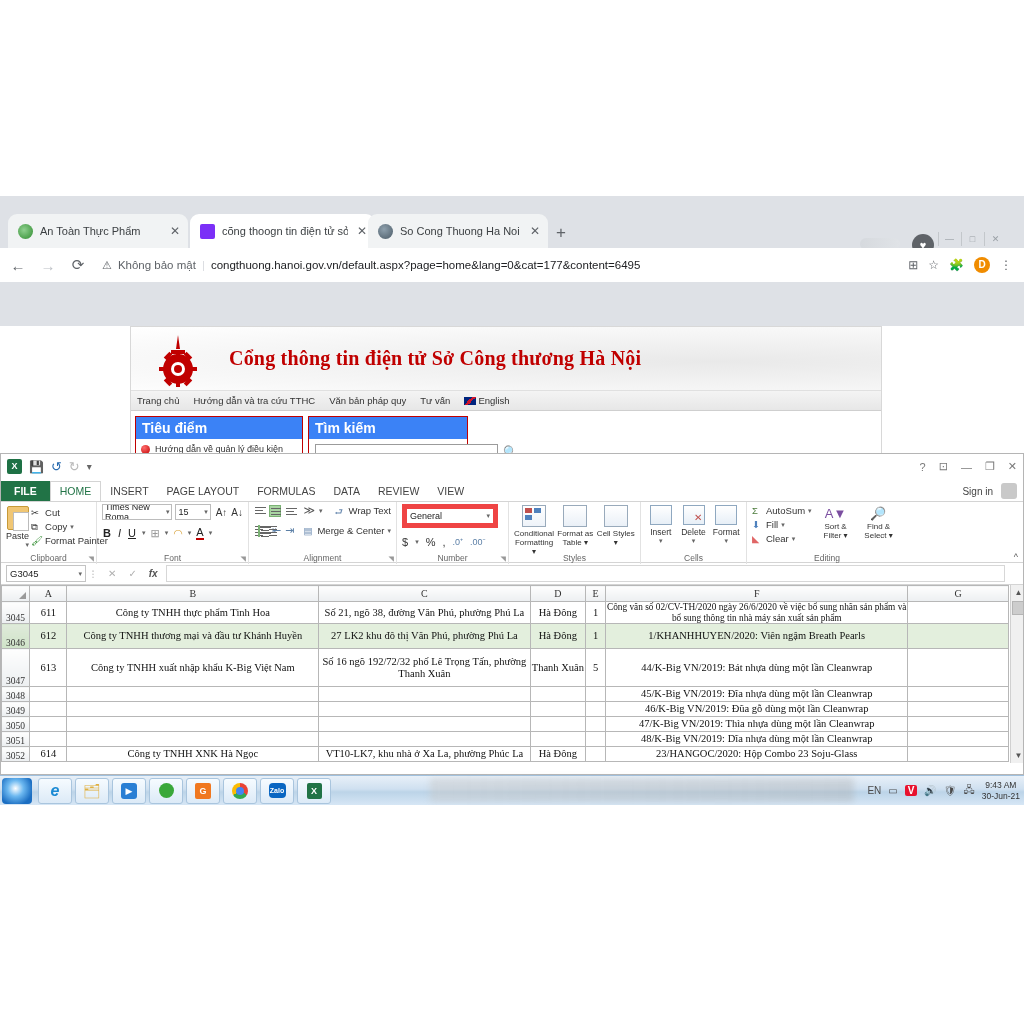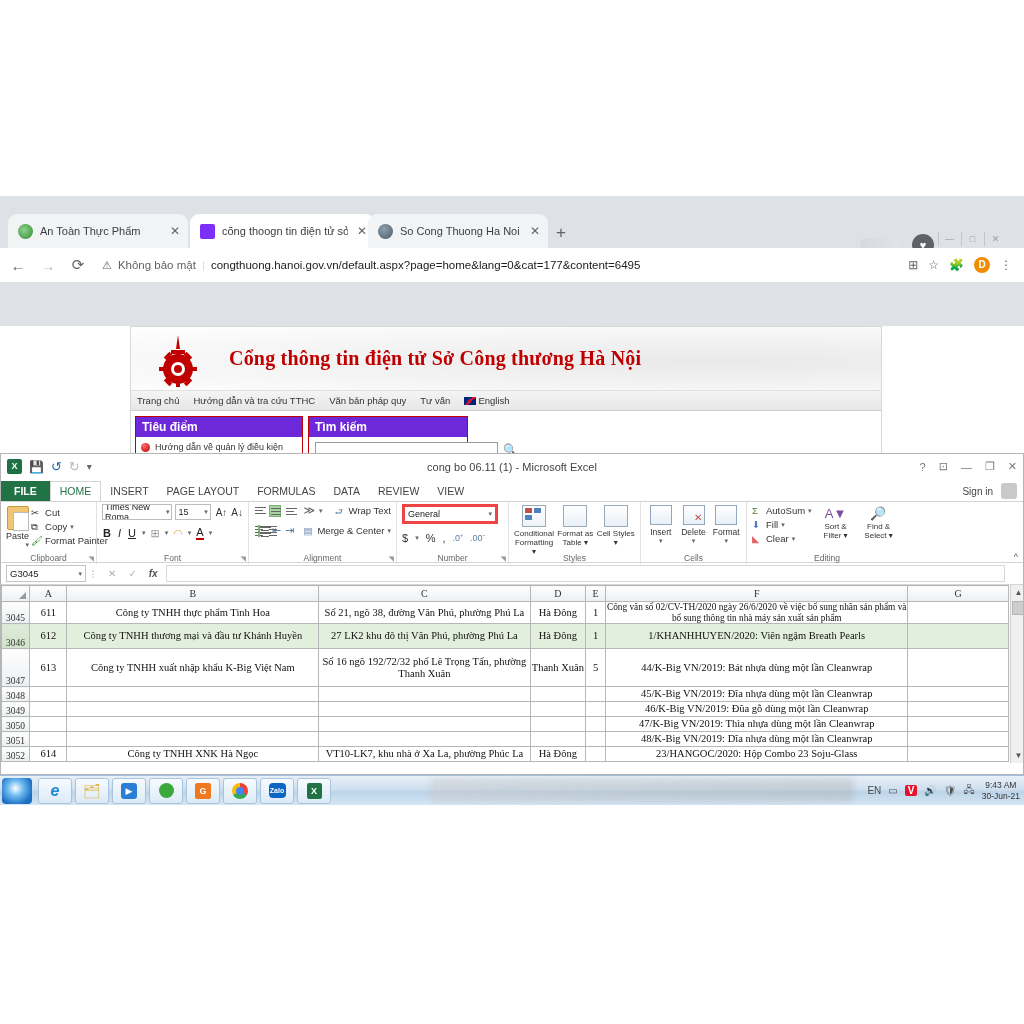--- a/index.html
+++ b/index.html
@@ -95,21 +95,21 @@
     height:20px; background:linear-gradient(#f4f4f4,#e7e7e7);
     border-bottom:1px solid #cfcfcf; display:flex; align-items:center;
     padding-left:6px; gap:14px;
   }
   .site-nav a { font-size:9.5px; color:#333; text-decoration:none; white-space:nowrap; }
   .flagico { width:12px; height:8px; display:inline-block; vertical-align:middle; margin-right:2px; }
 
   .site-body { display:flex; padding:5px 4px 0 4px; gap:5px; height:88px; }
   .panel { border:1px solid #c00000; background:#fff; }
   .panel-h {
-    background:#6d28d9; color:#fff; font-size:12px; font-weight:bold;
+    background:#3b82f6; color:#fff; font-size:14px; font-weight:bold;
     padding:3px 6px; white-space:nowrap;
   }
   .col-left { width:168px; }
   .col-mid { flex:1 1 auto; }
   .col-right { width:160px; }
   .news-item { display:flex; gap:5px; padding:4px 5px 0 5px; }
   .bullet {
     width:9px; height:9px; border-radius:50%; flex:0 0 9px; margin-top:2px;
     background:radial-gradient(circle at 35% 30%, #ff6b6b, #c00000);
   }
@@ -205,21 +205,21 @@
 
   .aligngrp { width:148px; }
   .alrow { display:flex; gap:4px; align-items:center; }
   .albtn { width:14px; height:12px; display:inline-block; position:relative; }
   .albtn i { position:absolute; left:1px; height:1.5px; background:#666; display:block; }
   .albtn.on { background:#a9d5a2; border:1px solid #7bb374; }
   .alrow2 { margin-top:7px; }
 
   .numgrp { width:112px; }
   .numsel {
-    width:96px; height:16px; border:3px solid #ef4444; font-size:9px; color:#222;
+    width:96px; height:16px; border:5px solid #ef4444; font-size:9px; color:#222;
     padding:7px 3px; display:flex; align-items:center; justify-content:space-between; background:#fff;gap:28px;
   }
   .numrow2 { display:flex; gap:7px; align-items:center; margin-top:7px; font-size:11px; color:#333; }
 
   .stylegrp { width:132px; display:flex; gap:2px; padding-top:3px; }
   .sbtn { width:42px; text-align:center; font-size:8px; color:#333; line-height:1.15; }
   .sbox { width:24px; height:22px; margin:0 auto 2px auto; border:1px solid #9ab; position:relative;
           background:linear-gradient(#fff,#eaf0f7); }
   .cellsgrp { width:106px; display:flex; gap:3px; padding-top:3px; }
   .cbtn { width:32px; text-align:center; font-size:8.5px; color:#333; }
@@ -439,21 +439,20 @@
 <div id="excel">
 
   <div class="xl-title">
     <div class="xl-qat">
       <span class="xl-ico-green">X</span>
       <span class="qat-i">💾</span>
       <span class="qat-u">↺</span>
       <span class="qat-r">↻</span>
       <span class="qat-d">▾</span>
     </div>
-    <div class="xl-doc">cong bo 06.11 (1) - Microsoft Excel</div>
     <div class="xl-wc">
       <span>?</span>
       <span>⊡</span>
       <span>—</span>
       <span>❐</span>
       <span>✕</span>
     </div>
   </div>
 
   <div class="xl-tabs">

